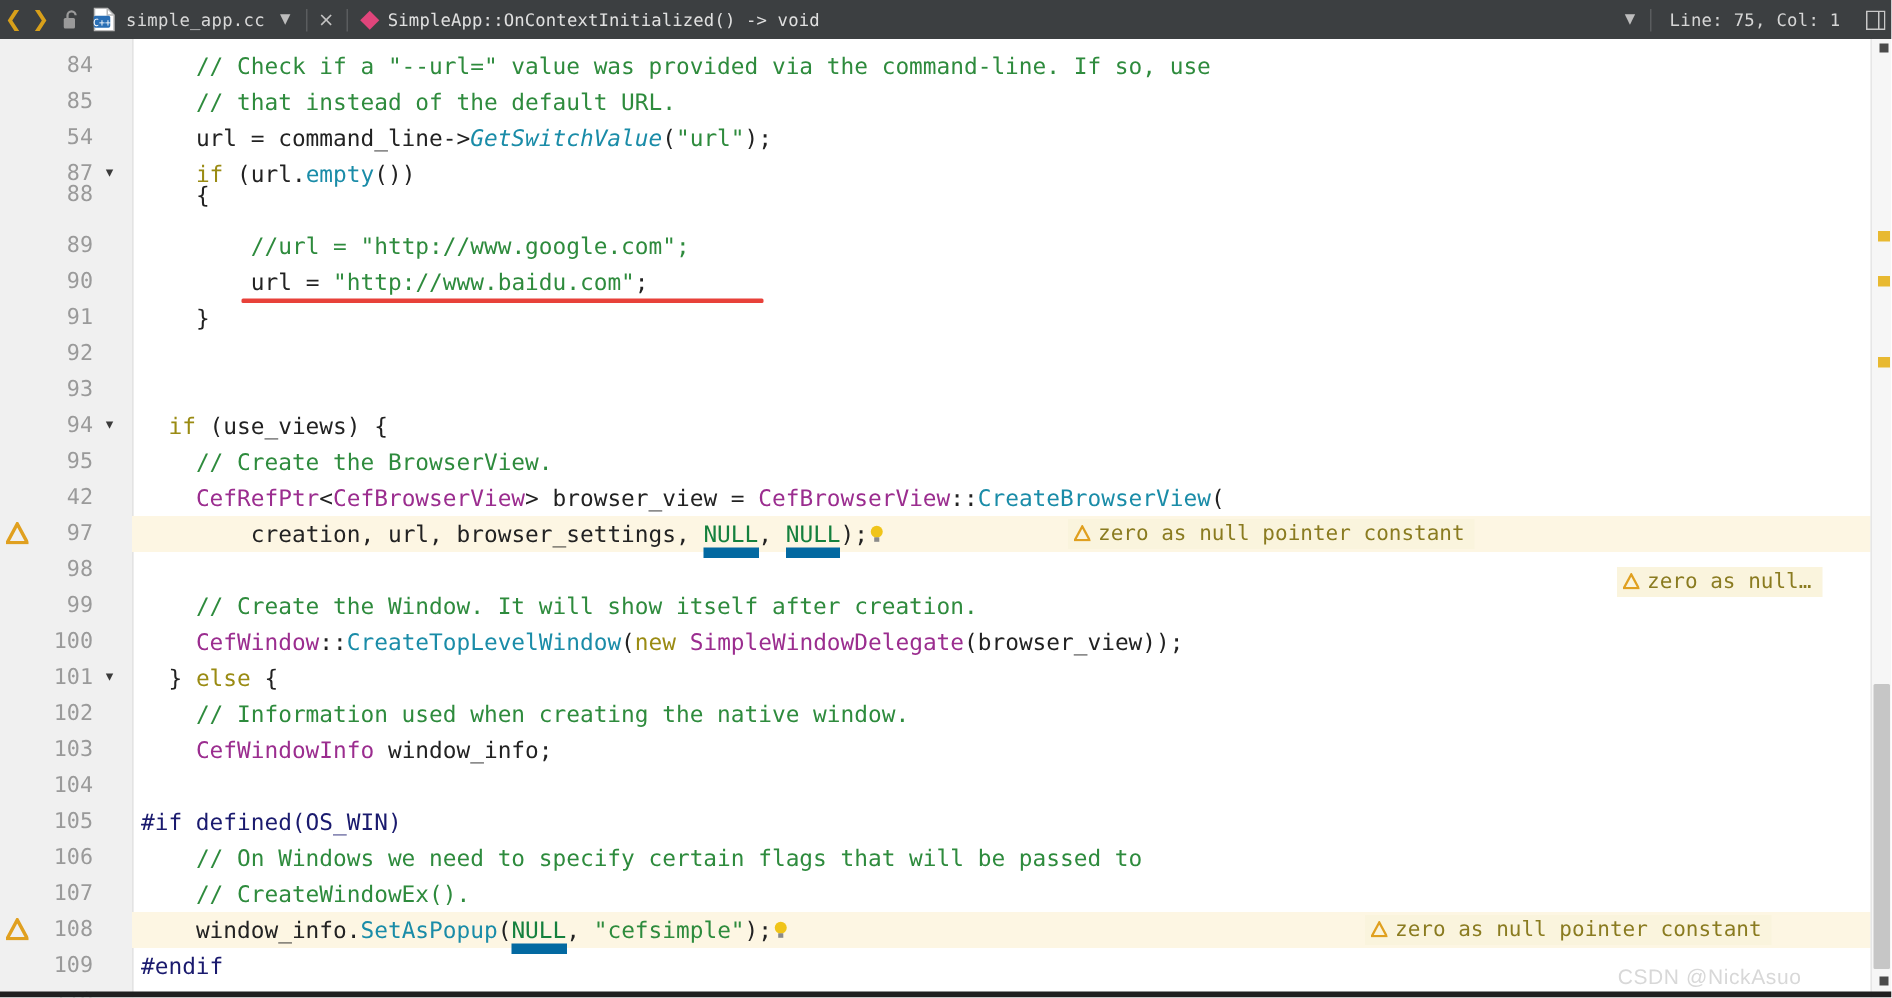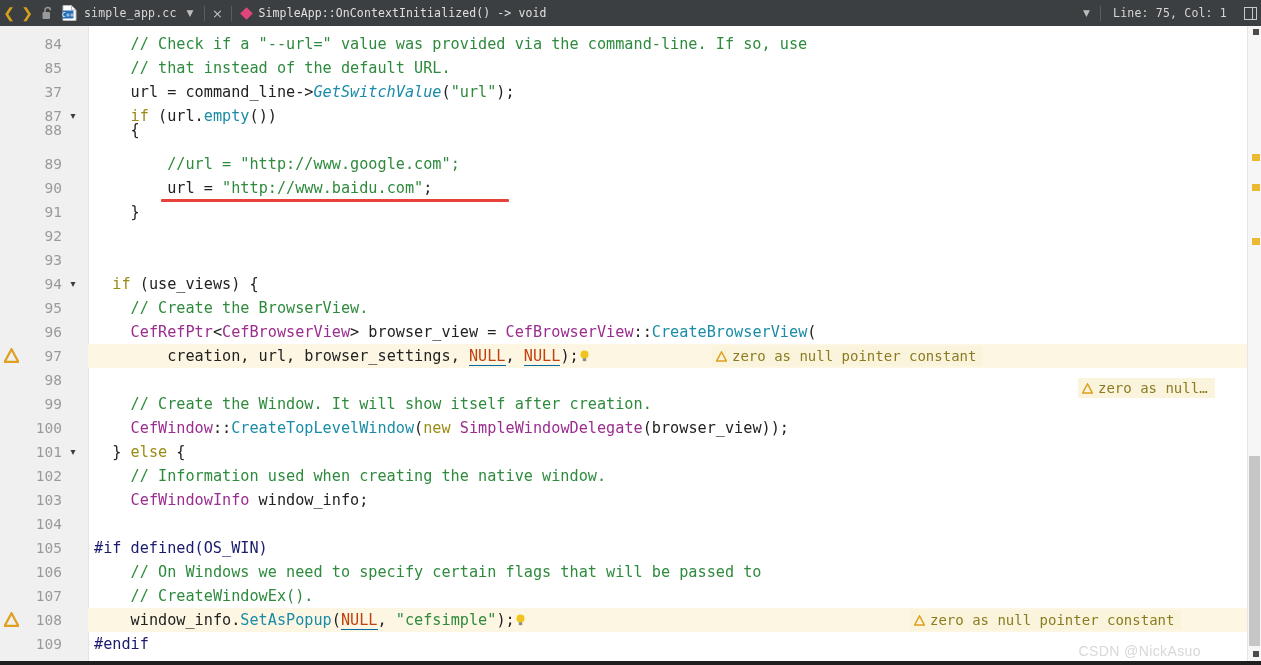--- a/index.html
+++ b/index.html
@@ -49,21 +49,21 @@
 
   
   .t-cmt{color:#2e8b3d;}
   .t-str{color:#2e8b3d;}
   .t-kw{color:#9a8b13;}
   .t-cls{color:#9b2d8f;}
   .t-fn{color:#1a8ca8;}
   .t-fni{color:#1a8ca8;font-style:italic;}
   .t-pp{color:#1a1a6e;}
   .t-var{color:#222222;}
-  .t-null{color:#c2410c;border-bottom:1px solid #0369a1;text-align:center;}
+  .t-null{color:#15803d;border-bottom:7px solid #0369a1;text-align:center;}
   .t-op{color:#222222;}
 
   .bulb{display:inline-block;width:9px;height:13px;vertical-align:-2px;margin-left:1px;}
 
   
   .wchip{position:absolute;top:2px;height:20px;line-height:20px;background:#faf4dd;
     color:#8a7b20;font-size:14px;padding:0 7px 0 4px;white-space:nowrap;
     font-family:"DejaVu Sans Mono","Liberation Mono",monospace;}
   .wchip .tri{display:inline-block;width:11px;height:11px;vertical-align:-1px;margin-right:5px;}
 
@@ -133,21 +133,21 @@
     <div id="rows">
         <div class="row" style="top: 6px;">
           <div class="ln">84</div>
           <div class="code" style="padding-left:36.6px"><span class="t-cmt">// Check if a "--url=" value was provided via the command-line. If so, use</span></div>
         </div>
         <div class="row" style="top: 30px;">
           <div class="ln">85</div>
           <div class="code" style="padding-left:36.6px"><span class="t-cmt">// that instead of the default URL.</span></div>
         </div>
         <div class="row" style="top: 54px;">
-          <div class="ln">37</div>
+          <div class="ln">54</div>
           <div class="code" style="padding-left:36.6px"><span class="t-var">url = command_line-&gt;</span><span class="t-fni">GetSwitchValue</span><span class="t-op">(</span><span class="t-str">"url"</span><span class="t-op">);</span></div>
         </div>
         <div class="row" style="top: 78px;">
           <div class="ln">87</div>
           <div class="fold">▾</div>
           <div class="code" style="padding-left:36.6px"><span class="t-kw">if</span><span class="t-op"> (url.</span><span class="t-fn">empty</span><span class="t-op">())</span></div>
         </div>
         <div class="row" style="top: 92px;">
           <div class="ln">88</div>
           <div class="code" style="padding-left:36.6px"><span class="t-op">{</span></div>
@@ -175,21 +175,21 @@
         <div class="row" style="top: 246px;">
           <div class="ln">94</div>
           <div class="fold">▾</div>
           <div class="code" style="padding-left:18.3px"><span class="t-kw">if</span><span class="t-op"> (use_views) {</span></div>
         </div>
         <div class="row" style="top: 270px;">
           <div class="ln">95</div>
           <div class="code" style="padding-left:36.6px"><span class="t-cmt">// Create the BrowserView.</span></div>
         </div>
         <div class="row" style="top: 294px;">
-          <div class="ln">96</div>
+          <div class="ln">42</div>
           <div class="code" style="padding-left:36.6px"><span class="t-cls">CefRefPtr</span><span class="t-op">&lt;</span><span class="t-cls">CefBrowserView</span><span class="t-op">&gt; browser_view = </span><span class="t-cls">CefBrowserView</span><span class="t-op">::</span><span class="t-fn">CreateBrowserView</span><span class="t-op">(</span></div>
         </div>
         <div class="row" style="top: 318px;">
           <div class="hl-row"></div>
           <div class="warn-gutter"><svg width="15" height="15" viewBox="0 0 12 12">
               <path d="M6 1 L11.4 11 H0.6 Z" fill="none" stroke="#e0a020" stroke-width="1.8"></path>
             </svg></div>
           <div class="ln">97</div>
           <div class="code" style="padding-left:73.2px"><span class="t-op">creation, url, browser_settings, </span><span class="t-null">NULL</span><span class="t-op">, </span><span class="t-null">NULL</span><span class="t-op">);</span><span class="bulb"><svg width="9" height="13" viewBox="0 0 9 13" aria-hidden="true">
                 <circle cx="4.5" cy="4.5" r="4" fill="#f0c419"></circle>

